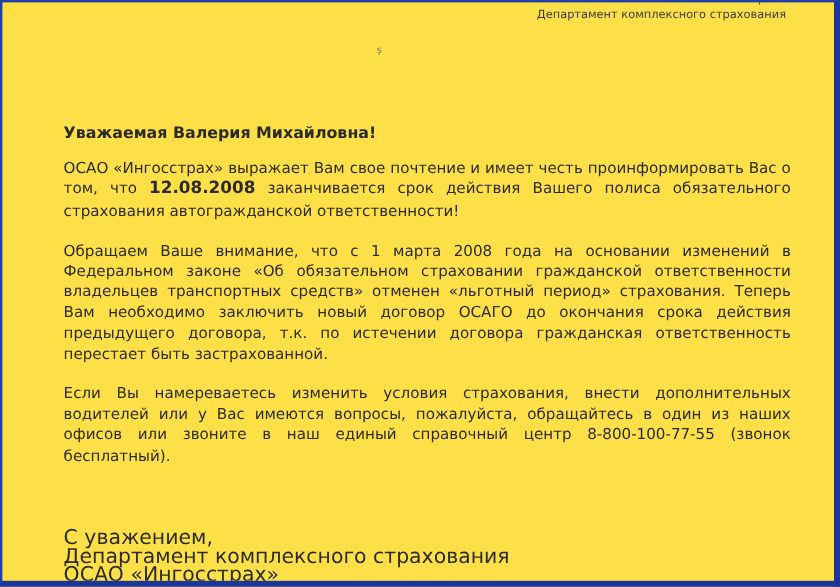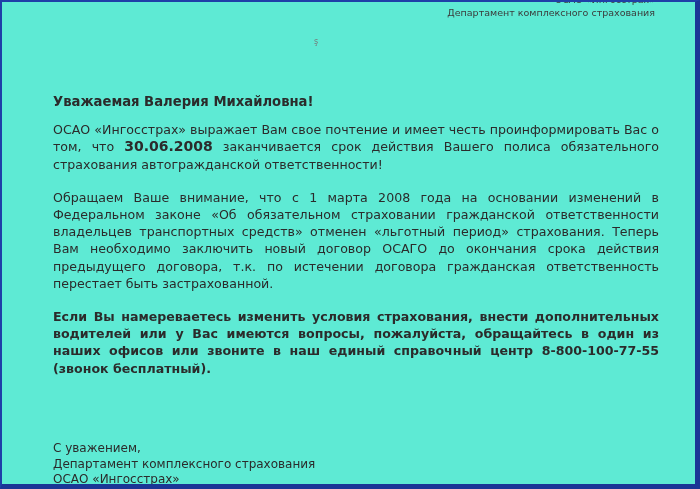--- a/index.html
+++ b/index.html
@@ -19,21 +19,21 @@
       position: absolute;
       left: 0;
       top: 0;
       width: 700px;
       height: 489px;
       box-sizing: border-box;
       border-top: 2px solid #1f3fa8;
       border-left: 2px solid #1f3fa8;
       border-right: 5px solid #1b3696;
       border-bottom: 5px solid #1b3696;
-      background: #5eead4;
+      background: #fde047;
       overflow: hidden;
     }
     .header {
       position: absolute;
       right: 40px;
       top: -8px;
       text-align: right;
       font-size: 9.5px;
       line-height: 12.5px;
       color: #3b3b3b;
@@ -48,70 +48,70 @@
     .stray-mark {
       position: absolute;
       left: 312px;
       top: 35px;
       font-size: 8px;
       color: #777;
     }
     .letter {
       position: absolute;
       left: 51px;
-      top: 91px;
+      top: 101px;
       width: 606px;
       font-size: 12.6px;
       line-height: 17.2px;
       color: #2b2b2b;
     }
     .greeting {
       font-weight: bold;
       font-size: 13.2px;
       margin: 0 0 11px 0;
     }
     .para {
       margin: 0 0 16px 0;
       text-align: justify;
     }
     .para b {
       font-weight: bold;
       font-size: 14px;
     }
     .para.bold {
-      font-weight: bold;
+      font-weight: normal;
       font-size: 12.6px;
       margin-top: 0;
     }
     .signoff {
       position: absolute;
       left: 51px;
       top: 439px;
-      font-size: 12px;
+      font-size: 17px;
       line-height: 15.6px;
       color: #2b2b2b;
     }
     .signoff span { display: block; }
   </style>
 </head>
 <body>
 
 <div class="frame">
 
   <div class="header">
     <span class="org-line">ОСАО «Ингосстрах»</span>
     <span class="org-line">Департамент комплексного страхования</span>
   </div>
 
   <span class="stray-mark">ş</span>
 
   <div class="letter">
     <p class="greeting">Уважаемая Валерия Михайловна!</p>
 
-    <p class="para"><span>ОСАО «Ингосстрах» выражает Вам свое почтение и имеет честь проинформировать Вас о том, что </span><b>30.06.2008</b><span> заканчивается срок действия Вашего полиса обязательного страхования автогражданской ответственности!</span></p>
+    <p class="para"><span>ОСАО «Ингосстрах» выражает Вам свое почтение и имеет честь проинформировать Вас о том, что </span><b>12.08.2008</b><span> заканчивается срок действия Вашего полиса обязательного страхования автогражданской ответственности!</span></p>
 
 
     <p class="para">Обращаем Ваше внимание, что с 1 марта 2008 года на основании изменений в Федеральном законе «Об обязательном страховании гражданской ответственности владельцев транспортных средств» отменен «льготный период» страхования. Теперь Вам необходимо заключить новый договор ОСАГО до окончания срока действия предыдущего договора, т.к. по истечении договора гражданская ответственность перестает быть застрахованной.</p>
 
     <p class="para bold">Если Вы намереваетесь изменить условия страхования, внести дополнительных водителей или у Вас имеются вопросы, пожалуйста, обращайтесь в один из наших офисов или звоните в наш единый справочный центр 8-800-100-77-55 (звонок бесплатный).</p>
   </div>
 
   <div class="signoff">
     <span>С уважением,</span>
     <span>Департамент комплексного страхования</span>

